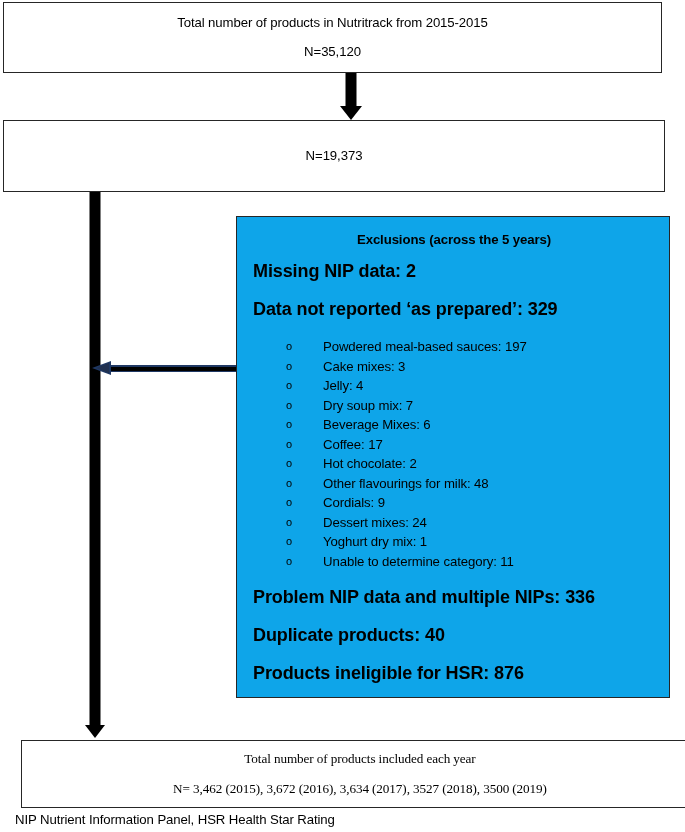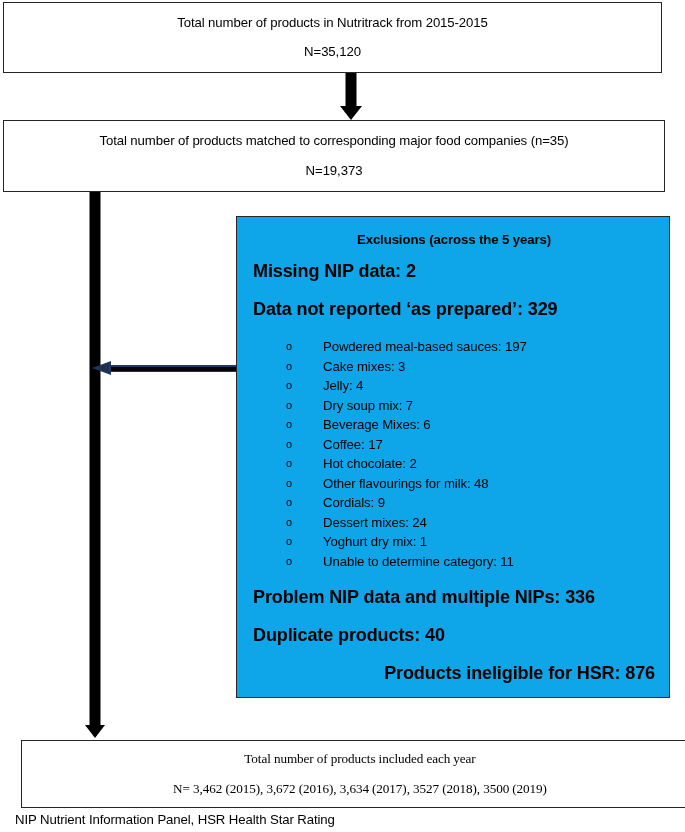--- a/index.html
+++ b/index.html
@@ -99,21 +99,21 @@
   .excl-bullet {
     position: absolute;
     left: 0;
     top: 0;
     width: 12px;
     text-align: center;
     font-size: 11px;
     line-height: 19.5px;
   }
   .excl-tail { margin-top: 0; }
-  .excl-tail .excl-row:last-child { margin-bottom: 0; text-align: right; }
+  .excl-tail .excl-row:last-child { margin-bottom: 0; }
 
   
   .arrow-v {
     position: absolute;
     background: transparent;
   }
   .arrow-v .shaft {
     position: absolute;
     background: #000000;
     left: 50%;
@@ -207,21 +207,20 @@
     <div class="node-line l1">Total number of products in Nutritrack from 2015-2015</div>
     <div class="node-line">N=35,120</div>
   </div>
 
   <div class="arrow-v" id="arrow-top-to-matched">
     <div class="shaft"></div>
     <div class="head"></div>
   </div>
 
   <div class="node-box" id="box-matched">
-    <div class="node-line l1">Total number of products matched to corresponding major food companies (n=35)</div>
     <div class="node-line">N=19,373</div>
   </div>
 
   <div class="arrow-v" id="arrow-matched-to-included">
     <div class="shaft"></div>
     <div class="head"></div>
   </div>
 
   <div id="arrow-exclusions-to-spine">
     <div class="h-shaft-outer"></div>

